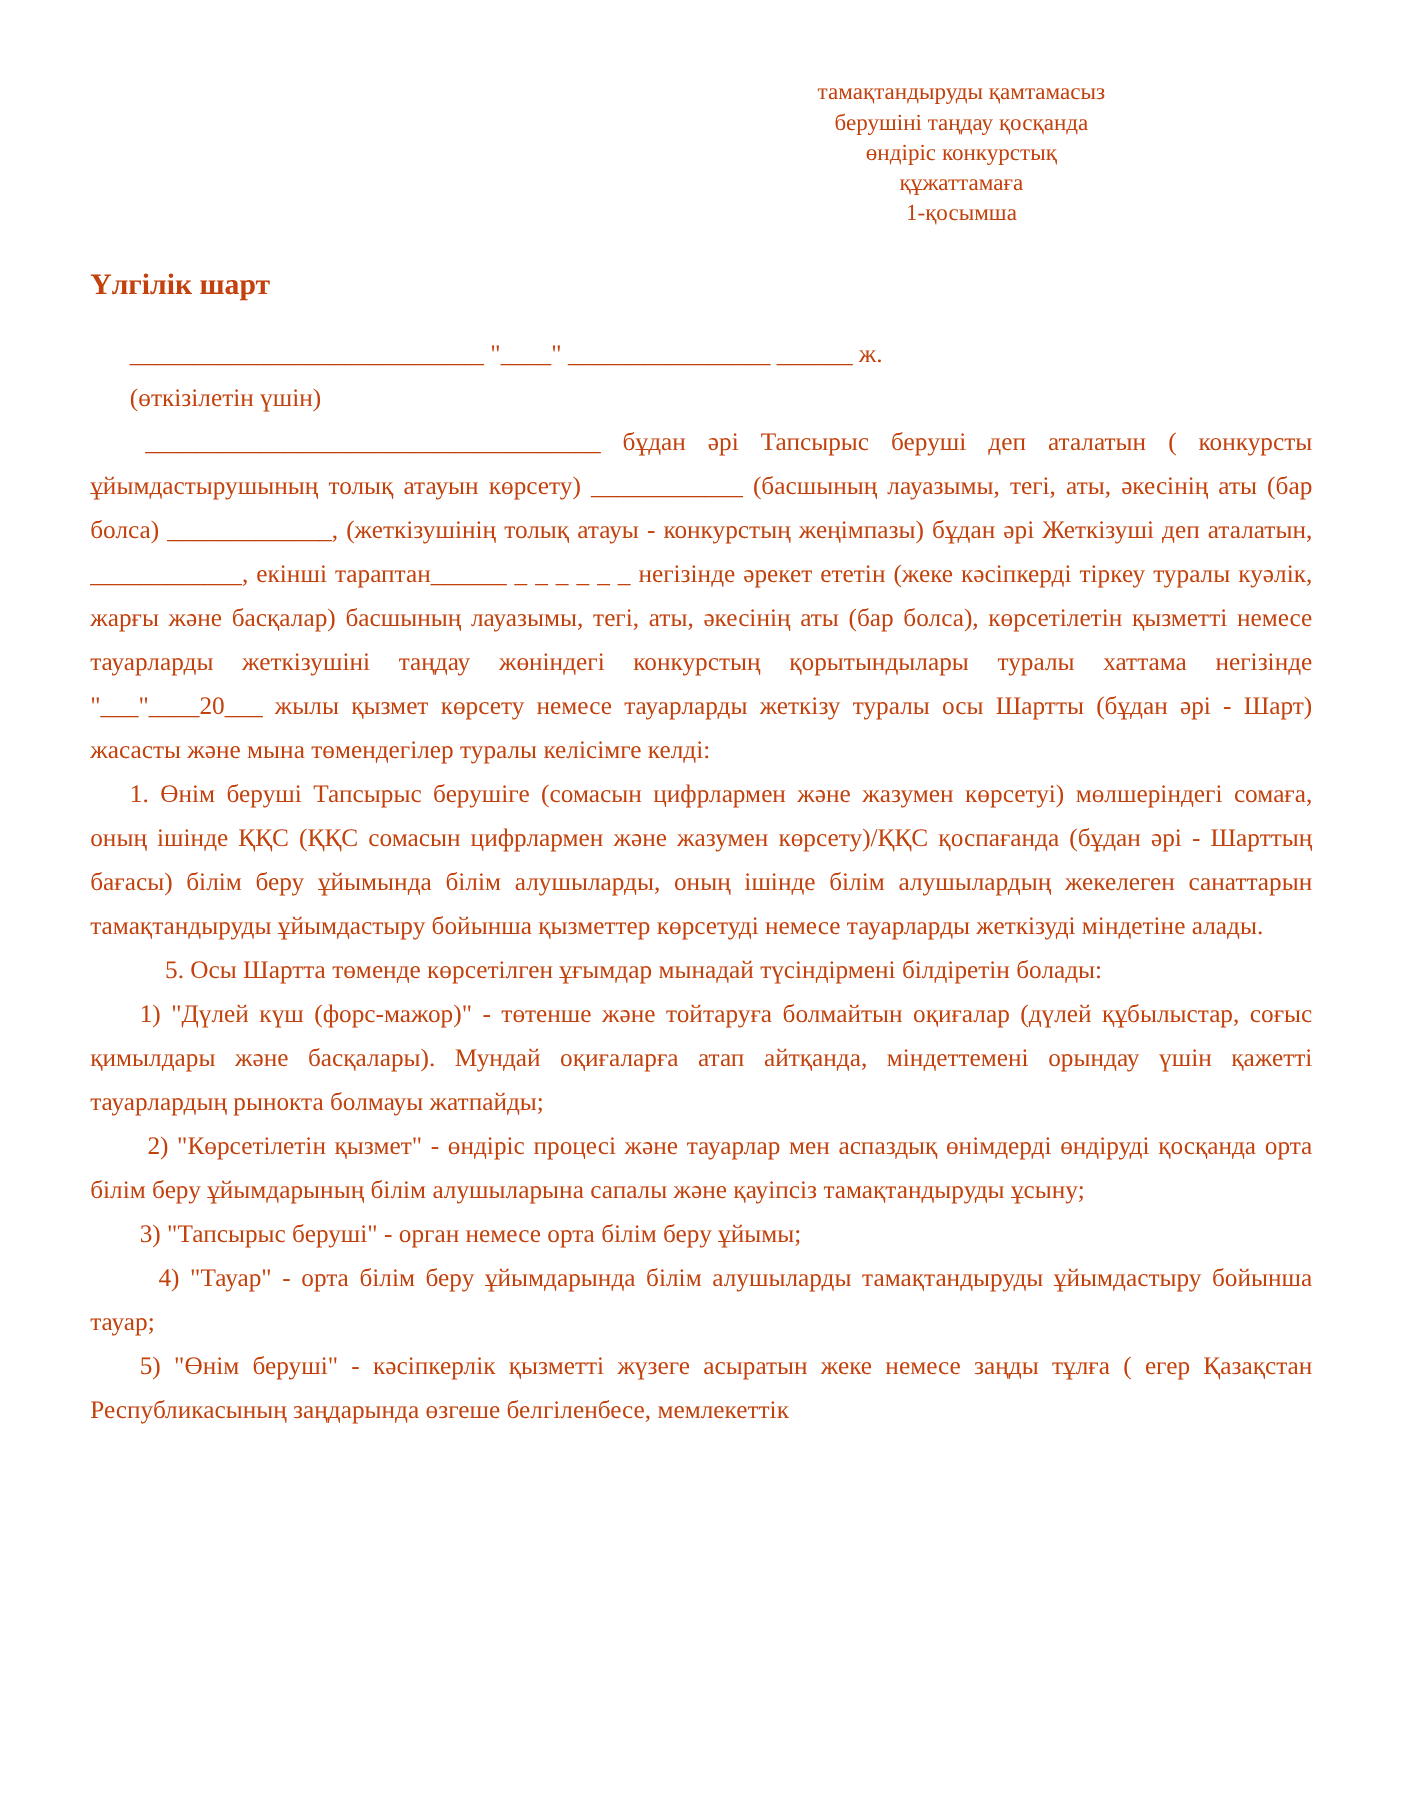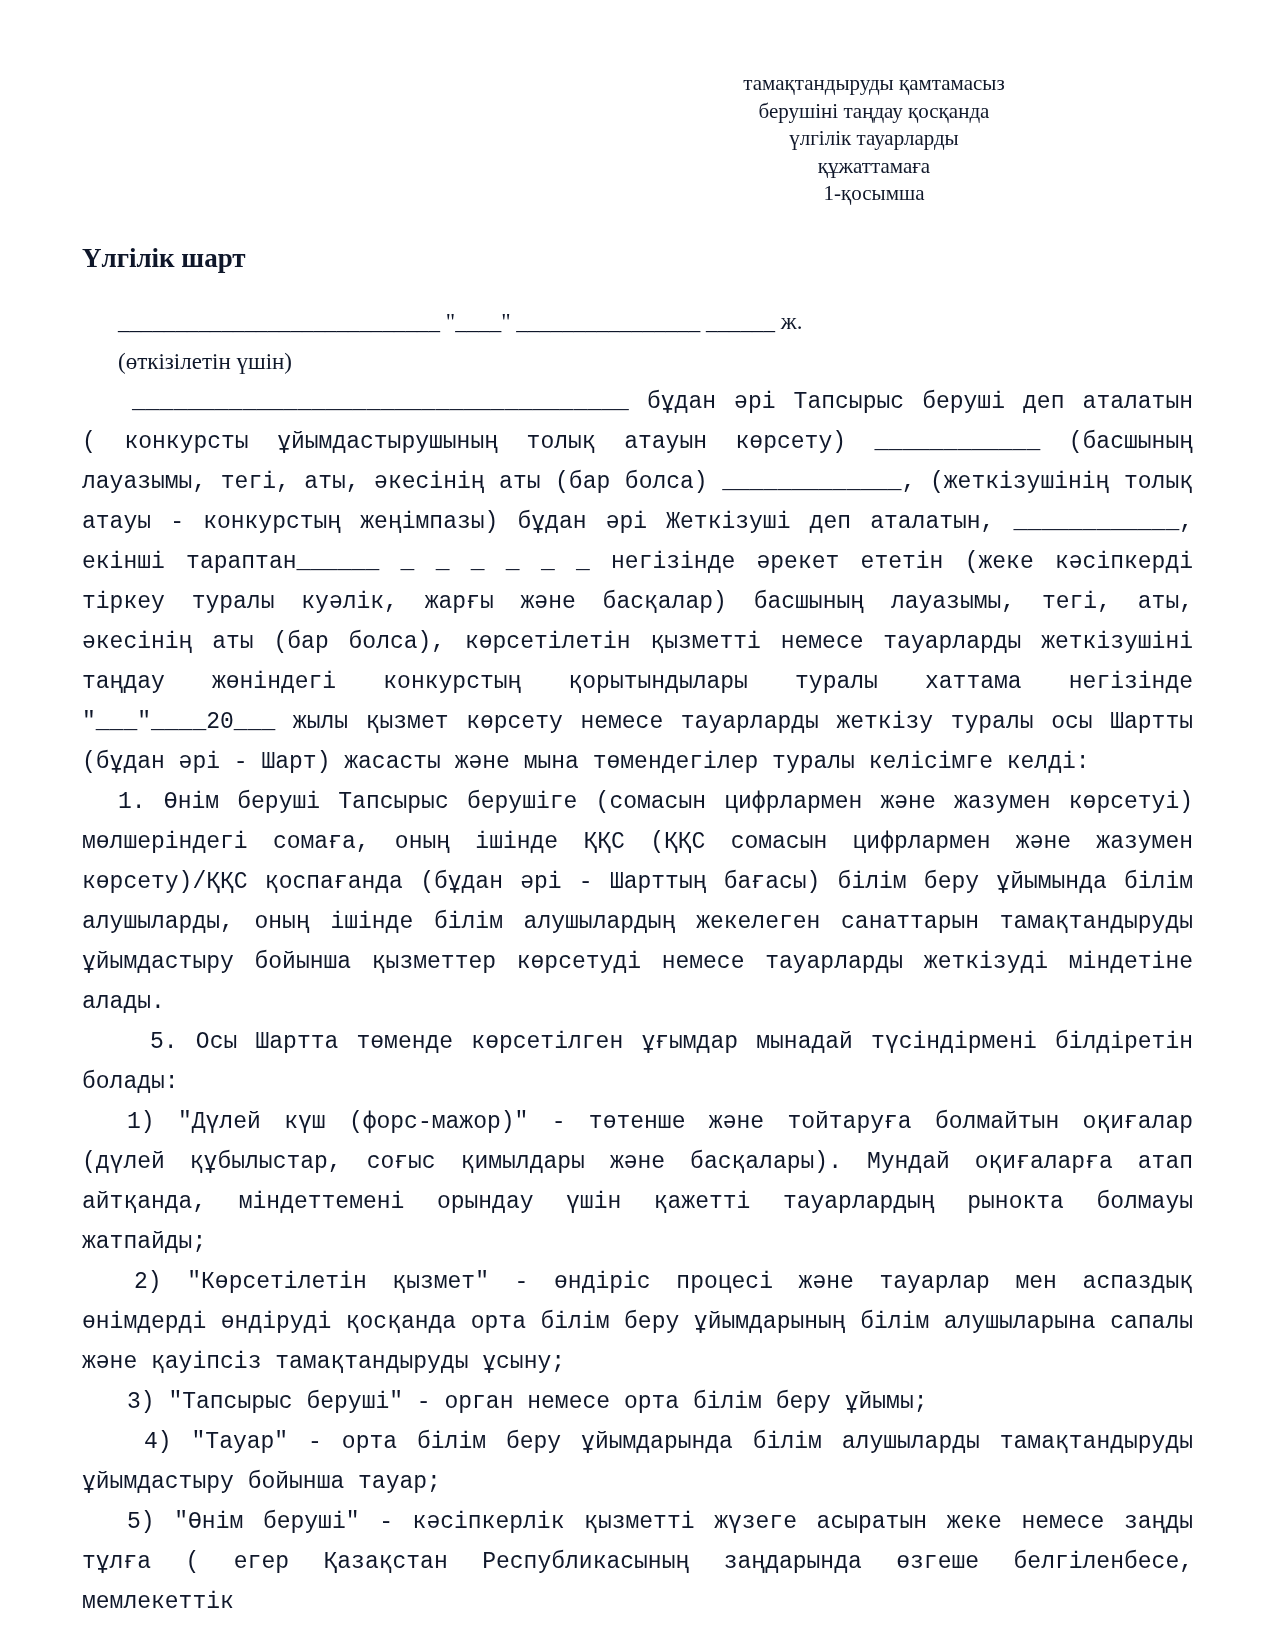--- a/index.html
+++ b/index.html
@@ -4,21 +4,21 @@
 <style>
   html, body { margin: 0; padding: 0; background: #ffffff; }
   .page {
     position: relative;
     width: 1275px;
     height: 1650px;
     box-sizing: border-box;
     padding: 70px 82px 0 82px;
     overflow: hidden;
     background: #ffffff;
-    color: #0f172a;
+    color: #c2410c;
     font-family: "Liberation Serif", "DejaVu Serif", serif;
     font-size: 23px;
     line-height: 40px;
   }
   .appendix {
     width: 320px;
     margin-left: 632px;
     text-align: center;
     font-size: 21px;
     line-height: 27.5px;
@@ -29,37 +29,37 @@
     font-weight: bold;
     line-height: 36px;
   }
   p { margin: 0; }
   .date-line {
     margin-top: 26px;
     text-indent: 36px;
     white-space: nowrap;
   }
   .place { text-indent: 36px; }
-  .just { text-align: justify; font-family: Liberation Mono, monospace; }
+  .just { text-align: justify; }
   .ind-36 { text-indent: 36px; }
   .ind-45 { text-indent: 45px; }
   .ind-50 { text-indent: 50px; }
   .ind-52 { text-indent: 52px; }
   .ind-62 { text-indent: 62px; }
   .ind-68 { text-indent: 68px; }
 </style>
 </head>
 <body>
 
 <div class="page">
 
   <div class="appendix">
     <div>тамақтандыруды қамтамасыз</div>
     <div>берушіні таңдау қосқанда</div>
-    <div>үлгілік тауарларды</div>
+    <div>өндіріс конкурстық</div>
     <div>құжаттамаға</div>
     <div>1-қосымша</div>
   </div>
 
   <h1 class="doc-title">Үлгілік шарт</h1>
 
   <p class="date-line">____________________________ "____" ________________ ______ ж.</p>
   <p class="place">(өткізілетін үшін)</p>
 
   <p class="just ind-50">____________________________________ бұдан әрі Тапсырыс беруші деп аталатын ( конкурсты ұйымдастырушының толық атауын көрсету) ____________ (басшының лауазымы, тегі, аты, әкесінің аты (бар болса) _____________, (жеткізушінің толық атауы - конкурстың жеңімпазы) бұдан әрі Жеткізуші деп аталатын, ____________, екінші тараптан______ _ _ _ _ _ _ негізінде әрекет ететін (жеке кәсіпкерді тіркеу туралы куәлік, жарғы және басқалар) басшының лауазымы, тегі, аты, әкесінің аты (бар болса), көрсетілетін қызметті немесе тауарларды жеткізушіні таңдау жөніндегі конкурстың қорытындылары туралы хаттама негізінде "___"____20___ жылы қызмет көрсету немесе тауарларды жеткізу туралы осы Шартты (бұдан әрі - Шарт) жасасты және мына төмендегілер туралы келісімге келді:</p>

